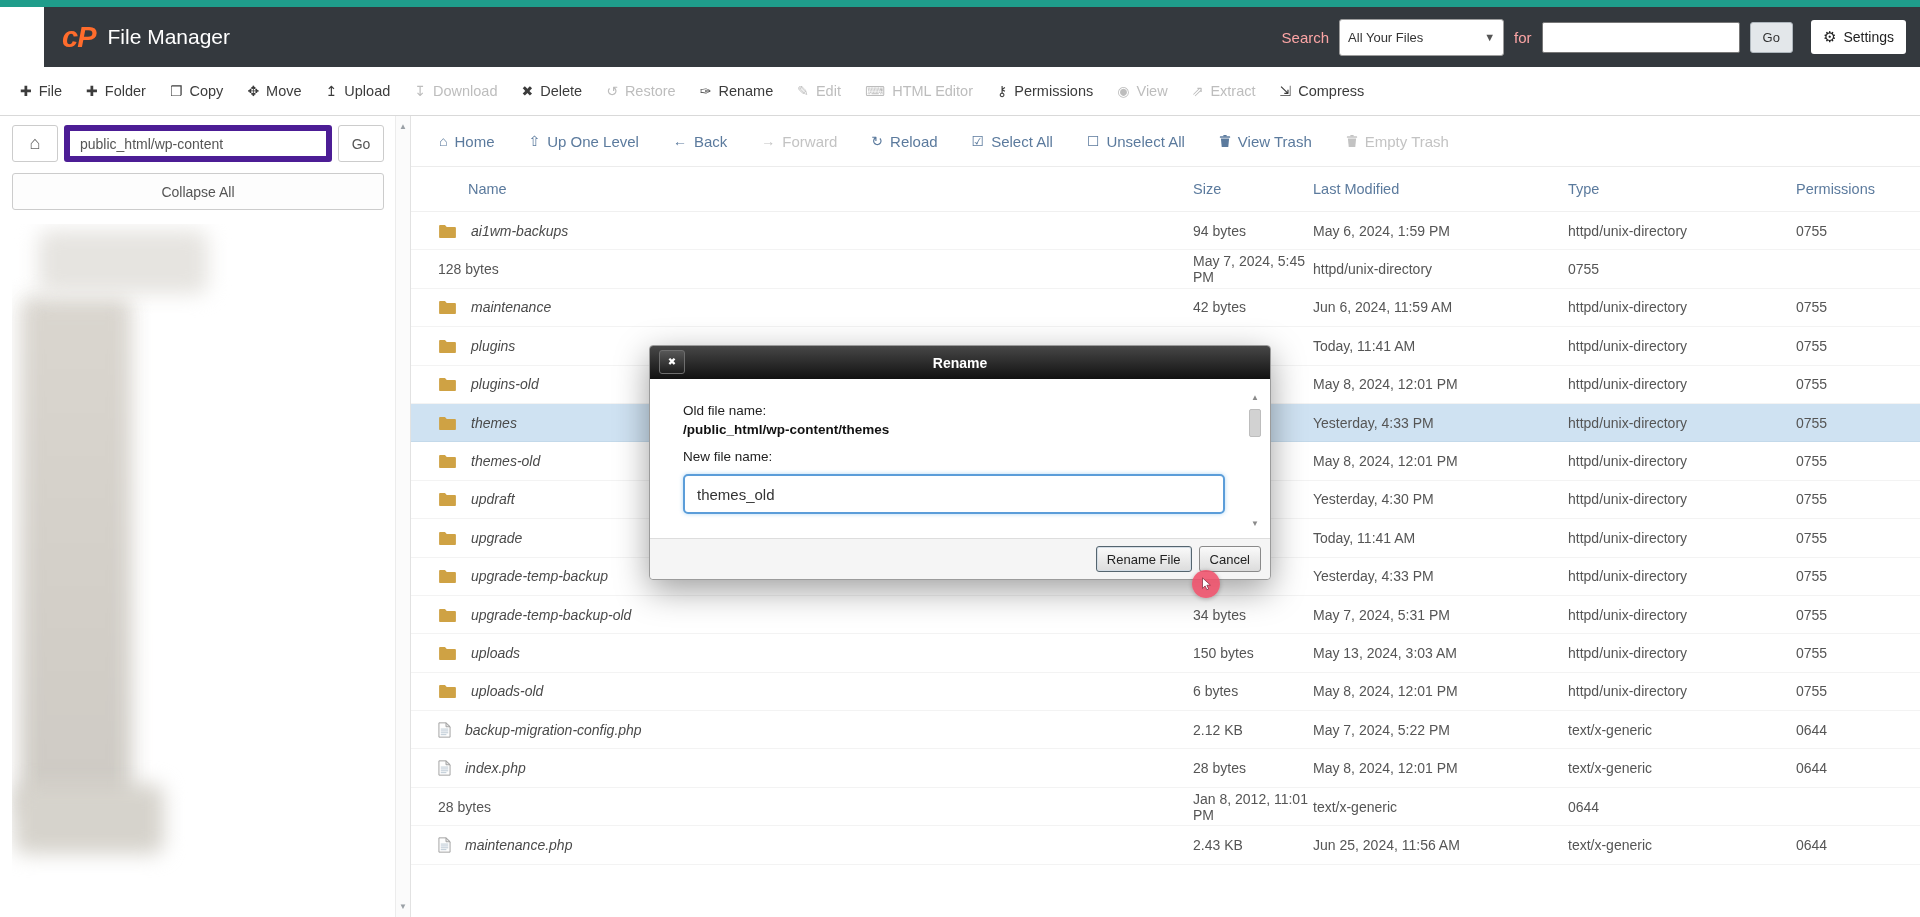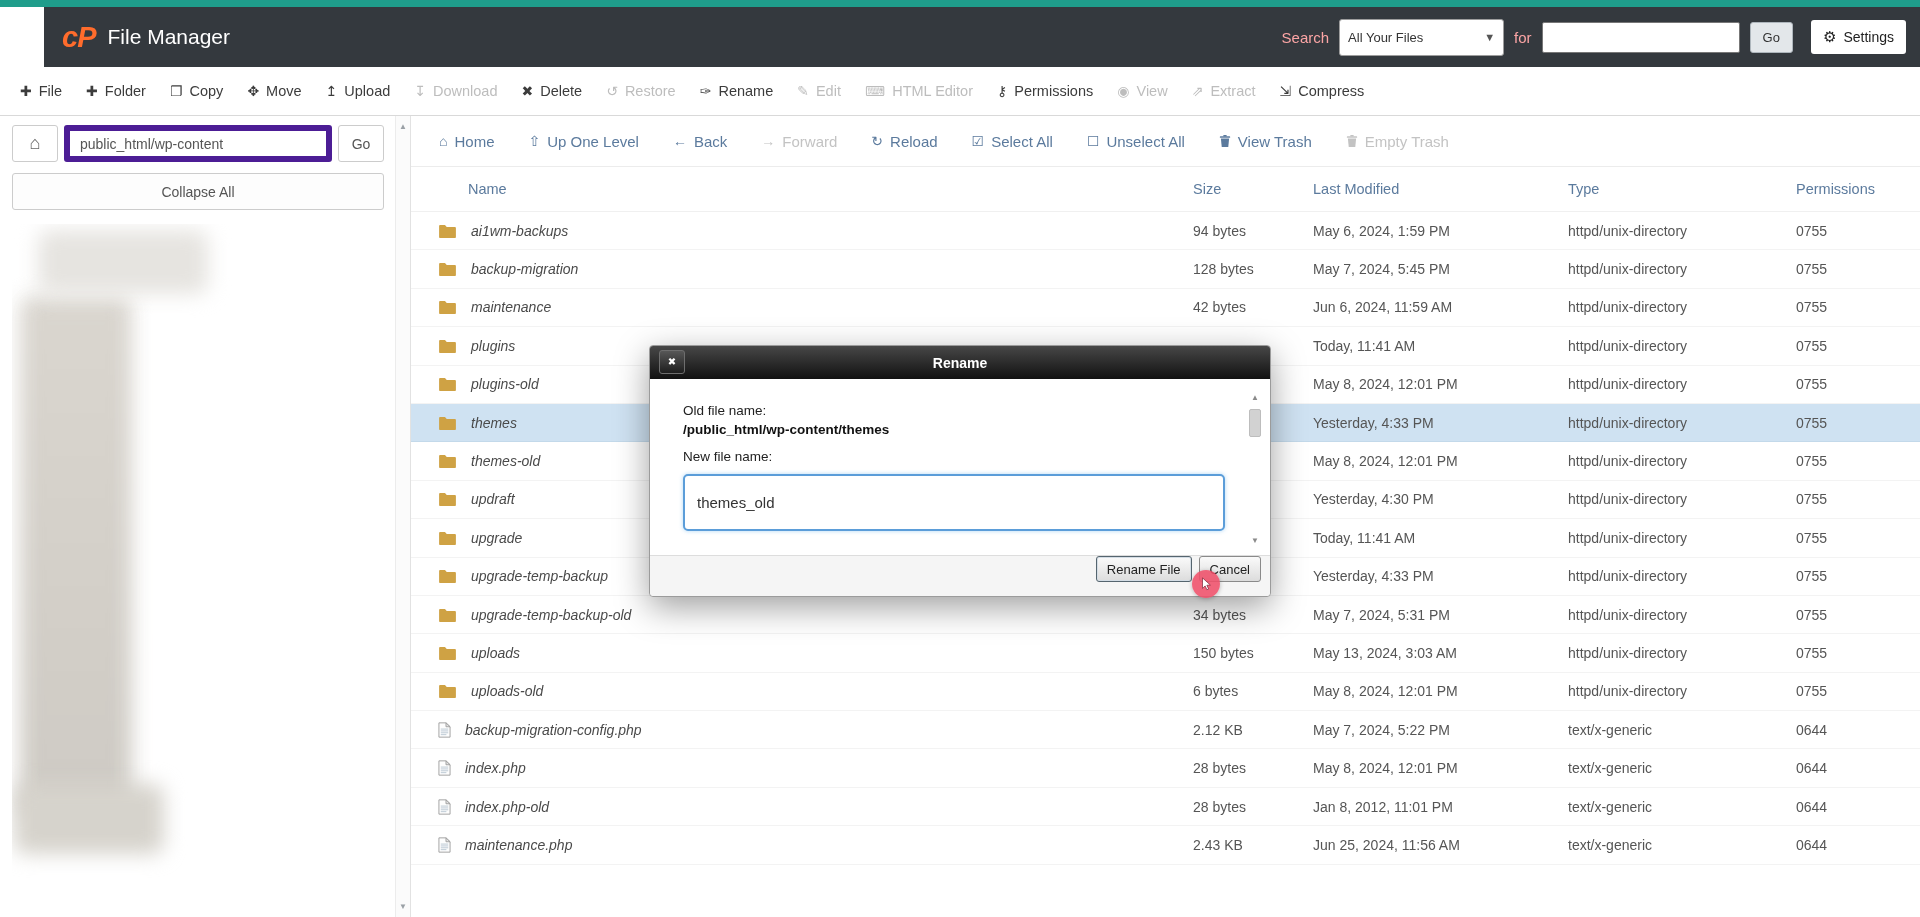--- a/index.html
+++ b/index.html
@@ -67,27 +67,27 @@
   .fi { display:inline-flex; align-items:center; flex:none; }
 
   
   .modal { position:absolute; left:649px; top:345px; width:622px; background:#fff; border:1px solid #9b9b9b; border-radius:4px; box-shadow:0 10px 34px rgba(0,0,0,.38); z-index:50; }
   .mhead { height:33px; background:linear-gradient(#474747,#111); border-radius:3px 3px 0 0; position:relative; display:flex; align-items:center; justify-content:center; }
   .mtitle { color:#fff; font-weight:700; font-size:14px; }
   .mclose { position:absolute; left:9px; top:4px; width:26px; height:24px; background:linear-gradient(#575757,#1e1e1e); border:1px solid #6e6e6e; border-radius:3px; color:#fff; font-size:10px; line-height:1; display:flex; align-items:center; justify-content:center; cursor:pointer; }
   .mbody { position:relative; padding:22px 45px 24px 33px; }
   .mlabel { font-size:13.5px; color:#222; line-height:19px; }
   .mpath { font-size:13.5px; font-weight:700; color:#111; line-height:19px; margin-bottom:8px; }
-  .minput { display:block; width:100%; height:57px; margin-top:8px; border:2px solid var(--focus_blue,#5b9dd9); border-radius:5px; padding:0 12px; font-size:15px; color:#333; outline:none; box-shadow:0 0 4px rgba(82,168,236,.45); font-family:inherit; }
+  .minput { display:block; width:100%; height:40px; margin-top:8px; border:2px solid var(--focus_blue,#5b9dd9); border-radius:5px; padding:0 12px; font-size:15px; color:#333; outline:none; box-shadow:0 0 4px rgba(82,168,236,.45); font-family:inherit; }
   .mscroll { position:absolute; right:7px; top:14px; bottom:10px; width:16px; }
   .ms-arrow { position:absolute; left:0; width:100%; text-align:center; color:#8a8a8a; font-size:8px; cursor:pointer; }
   .ms-arrow.top { top:0; }
   .ms-arrow.bottom { bottom:0; }
   .ms-thumb { position:absolute; left:2px; top:16px; width:12px; height:28px; background:#d2d2d2; border:1px solid #bdbdbd; border-radius:2px; cursor:pointer; }
-  .mfoot { height:41px; background:#f5f5f5; border-top:1px solid #ddd; border-radius:0 0 4px 4px; display:flex; align-items:flex-start; justify-content:flex-end; gap:7px; padding-right:9px; }
+  .mfoot { height:41px; background:#f5f5f5; border-top:1px solid #ddd; border-radius:0 0 4px 4px; display:flex; align-items:center; justify-content:flex-end; gap:7px; padding-right:9px; }
   .mbtn { height:26px; padding:0 10px; font-size:13px; color:#222; background:linear-gradient(#fafafa,#dcdcdc); border:1px solid #8a8a8a; border-radius:3px; cursor:pointer; font-family:inherit; }
   .mbtn.primary { border-color:#55656f; box-shadow:inset 0 0 0 1px #d4dde5; }
 
   
   .cursor-badge { position:absolute; left:1192px; top:570px; width:28px; height:28px; border-radius:50%; background:rgba(239,80,106,.88); box-shadow:0 1px 4px rgba(0,0,0,.25); display:flex; align-items:center; justify-content:center; z-index:100; }
 </style>
 </head>
 <body>
 
 <div class="page">
@@ -272,29 +272,20 @@
               </span>
 
               <span class="fname">ai1wm-backups</span>
             </div>
             <div class="cell">94 bytes</div>
             <div class="cell">May 6, 2024, 1:59 PM</div>
             <div class="cell">httpd/unix-directory</div>
             <div class="cell">0755</div>
           </div>
           <div class="trow">
-            <div class="cell name">
-              <span class="fi">
-                <svg viewBox="0 0 20 15" width="19" height="14" aria-hidden="true">
-                  <path d="M1 2.2C1 1.5 1.5 1 2.2 1h5.1l1.9 2.2h8.6c.7 0 1.2.5 1.2 1.2v9.4c0 .7-.5 1.2-1.2 1.2H2.2C1.5 15 1 14.5 1 13.8z" fill="#cfa244"></path>
-                </svg>
-              </span>
-
-              <span class="fname">backup-migration</span>
-            </div>
             <div class="cell">128 bytes</div>
             <div class="cell">May 7, 2024, 5:45 PM</div>
             <div class="cell">httpd/unix-directory</div>
             <div class="cell">0755</div>
           </div>
           <div class="trow">
             <div class="cell name">
               <span class="fi">
                 <svg viewBox="0 0 20 15" width="19" height="14" aria-hidden="true">
                   <path d="M1 2.2C1 1.5 1.5 1 2.2 1h5.1l1.9 2.2h8.6c.7 0 1.2.5 1.2 1.2v9.4c0 .7-.5 1.2-1.2 1.2H2.2C1.5 15 1 14.5 1 13.8z" fill="#cfa244"></path>
@@ -490,33 +481,20 @@
                 </svg>
               </span>
               <span class="fname">index.php</span>
             </div>
             <div class="cell">28 bytes</div>
             <div class="cell">May 8, 2024, 12:01 PM</div>
             <div class="cell">text/x-generic</div>
             <div class="cell">0644</div>
           </div>
           <div class="trow">
-            <div class="cell name">
-
-              <span class="fi">
-                <svg viewBox="0 0 14 17" width="13" height="16" aria-hidden="true">
-                  <path d="M1 .8h7.6L13 5v11.2H1z" fill="#fdfdfd" stroke="#9e9e9e"></path>
-                  <path d="M8.6.8 13 5H8.6z" fill="#e4e4e4" stroke="#9e9e9e"></path>
-                  <g stroke="#b9c6d2" fill="none">
-                    <path d="M3 7.5h8M3 9.5h8M3 11.5h8M3 13.5h6"></path>
-                  </g>
-                </svg>
-              </span>
-              <span class="fname">index.php-old</span>
-            </div>
             <div class="cell">28 bytes</div>
             <div class="cell">Jan 8, 2012, 11:01 PM</div>
             <div class="cell">text/x-generic</div>
             <div class="cell">0644</div>
           </div>
           <div class="trow">
             <div class="cell name">
 
               <span class="fi">
                 <svg viewBox="0 0 14 17" width="13" height="16" aria-hidden="true">

